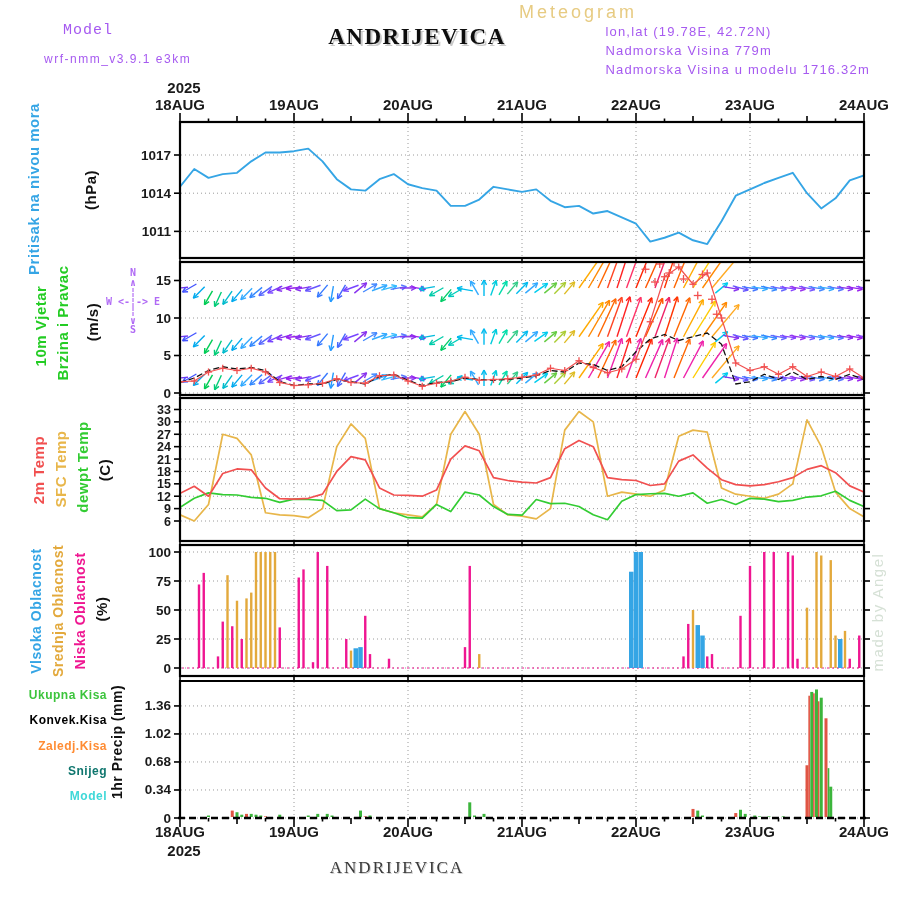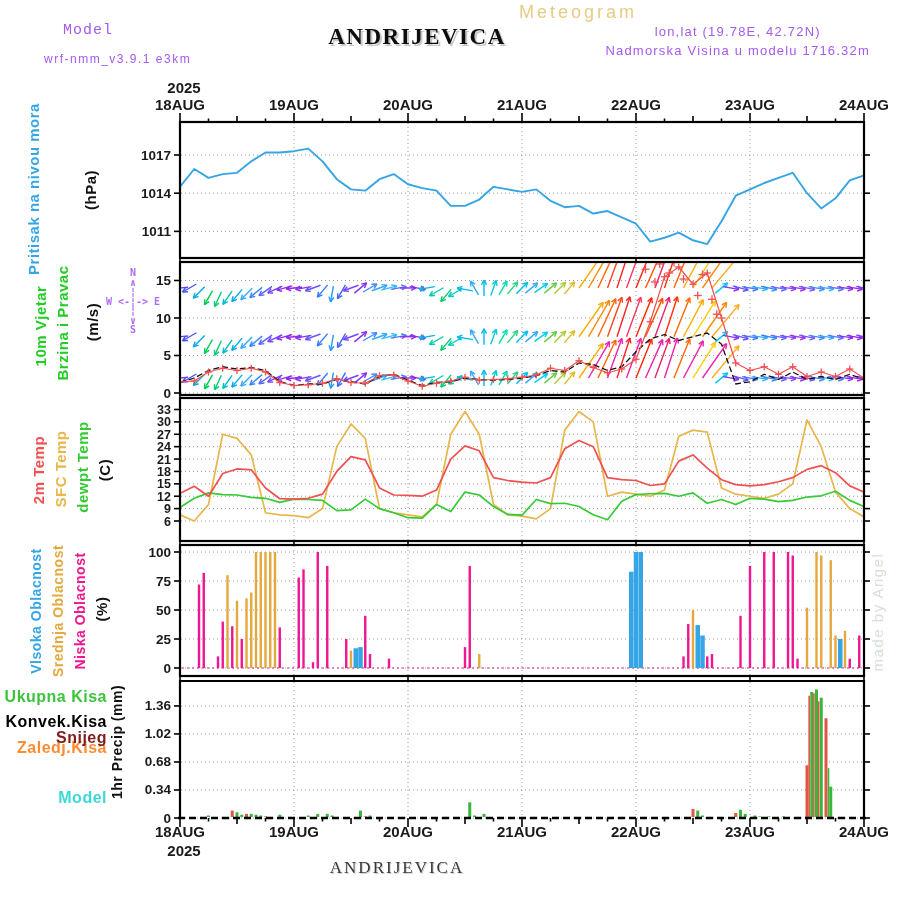--- a/index.html
+++ b/index.html
@@ -8,40 +8,41 @@
   #chart{position:absolute;left:0;top:0;}
   .abs{position:absolute;white-space:nowrap;}
   .vlab{position:absolute;white-space:nowrap;transform:translate(-50%,-50%) rotate(-90deg);
         font-size:15px;font-weight:700;letter-spacing:0.5px;}
   .vlab.small{font-size:14px;}
   .hdr-meteogram{left:578px;top:2px;transform:translateX(-50%);font-size:18px;letter-spacing:3px;font-weight:400;}
   .hdr-title{left:417px;top:24px;transform:translateX(-50%);font-family:"Liberation Serif",serif;
              font-size:23px;font-weight:700;letter-spacing:1.5px;color:#0d0d0d;text-shadow:2px 2px 0 #c9c9c9;}
   .hdr-model-label{left:63px;top:22px;font-size:15px;letter-spacing:1px;}
   .hdr-model-name{left:44px;top:52px;font-size:12px;letter-spacing:1.5px;}
-  .hdr-right{right:30px;top:22px;text-align:center;font-size:13px;letter-spacing:1.2px;line-height:19px;}
+  .hdr-right{right:30px;top:22px;text-align:left;font-size:13px;letter-spacing:1.2px;line-height:19px;}
   .compass{position:absolute;left:133px;top:301px;transform:translate(-50%,-50%);text-align:center;
            font-family:"DejaVu Sans Mono",monospace;font-size:10px;line-height:9.5px;font-weight:700;}
-  .pleg{position:absolute;right:793px;text-align:right;font-size:16px;font-weight:700;letter-spacing:0.5px;}
+  .pleg{position:absolute;right:793px;text-align:right;font-size:12px;font-weight:700;letter-spacing:0.5px;}
   .footer-station{left:397px;top:858px;transform:translateX(-50%);font-family:"Liberation Serif",serif;
                   font-size:17px;letter-spacing:2px;color:#3a3a3a;text-shadow:1px 1px 0 #cfcfcf;}
   .watermark{position:absolute;left:877px;top:612px;transform:translate(-50%,-50%) rotate(-90deg);
              font-size:15px;letter-spacing:1.5px;font-weight:400;white-space:nowrap;}
   .ink{color:#111;}
 </style>
 </head>
 <body>
 <div id="root">
 
 <div class="abs hdr-meteogram" style="color: rgb(231, 203, 130);">Meteogram</div>
 <div class="abs hdr-title">ANDRIJEVICA</div>
 <div class="abs hdr-model-label" style="color: rgb(166, 90, 240); font-family: Liberation Mono, monospace;">Model</div>
 <div class="abs hdr-model-name" style="color: rgb(166, 90, 240);">wrf-nmm_v3.9.1 e3km</div>
 <div class="abs hdr-right" style="color: rgb(166, 90, 240);">
   <div>lon,lat (19.78E, 42.72N)</div>
+  <div>Nadmorska Visina 779m</div>
   <div>Nadmorska Visina u modelu 1716.32m</div>
 </div>
 
 <div class="vlab" style="left: 33px; top: 189px; color: rgb(53, 165, 229);">Pritisak na nivou mora</div>
 <div class="vlab ink" style="left:90px;top:190px">(hPa)</div>
 
 <div class="vlab" style="left: 40px; top: 326px; color: rgb(35, 204, 35);">10m Vjetar</div>
 <div class="vlab" style="left: 62px; top: 323px; color: rgb(35, 204, 35);">Brzina i Pravac</div>
 <div class="vlab ink" style="left:92px;top:322px">(m/s)</div>
 <div class="compass" style="color: rgb(176, 106, 245);">
@@ -60,21 +61,21 @@
 <div class="vlab ink" style="left:104px;top:470px">(C)</div>
 
 <div class="vlab small" style="left: 36px; top: 611px; color: rgb(53, 165, 229);">Vlsoka Oblacnost</div>
 <div class="vlab small" style="left: 58px; top: 611px; color: rgb(227, 169, 60);">Srednja Oblacnost</div>
 <div class="vlab small" style="left: 80px; top: 611px; color: rgb(239, 22, 145);">Niska Oblacnost</div>
 <div class="vlab ink" style="left:101px;top:609px">(%)</div>
 
 <div class="pleg" style="top: 688px; color: rgb(60, 196, 60);">Ukupna Kisa</div>
 <div class="pleg" style="top: 713px; color: #000000;">Konvek.Kisa</div>
 <div class="pleg" style="top: 739px; color: rgb(255, 140, 51);">Zaledj.Kisa</div>
-<div class="pleg" style="top: 729px; color: #7f1d1d;">Snijeg</div>
+<div class="pleg" style="top: 764px; color: #0f766e;">Snijeg</div>
 <div class="pleg" style="top: 789px; color: rgb(62, 216, 216);">Model</div>
 <div class="vlab small ink" style="left:117px;top:742px">1hr Precip (mm)</div>
 
 <div class="watermark" style="color: rgb(214, 225, 214);">made by Angel</div>
 <div class="abs footer-station">ANDRIJEVICA</div>
 
 <svg id="chart" width="900" height="900">
       <defs>
         <clipPath id="clip0">
           <rect x="181" y="123" width="682" height="134"></rect>

